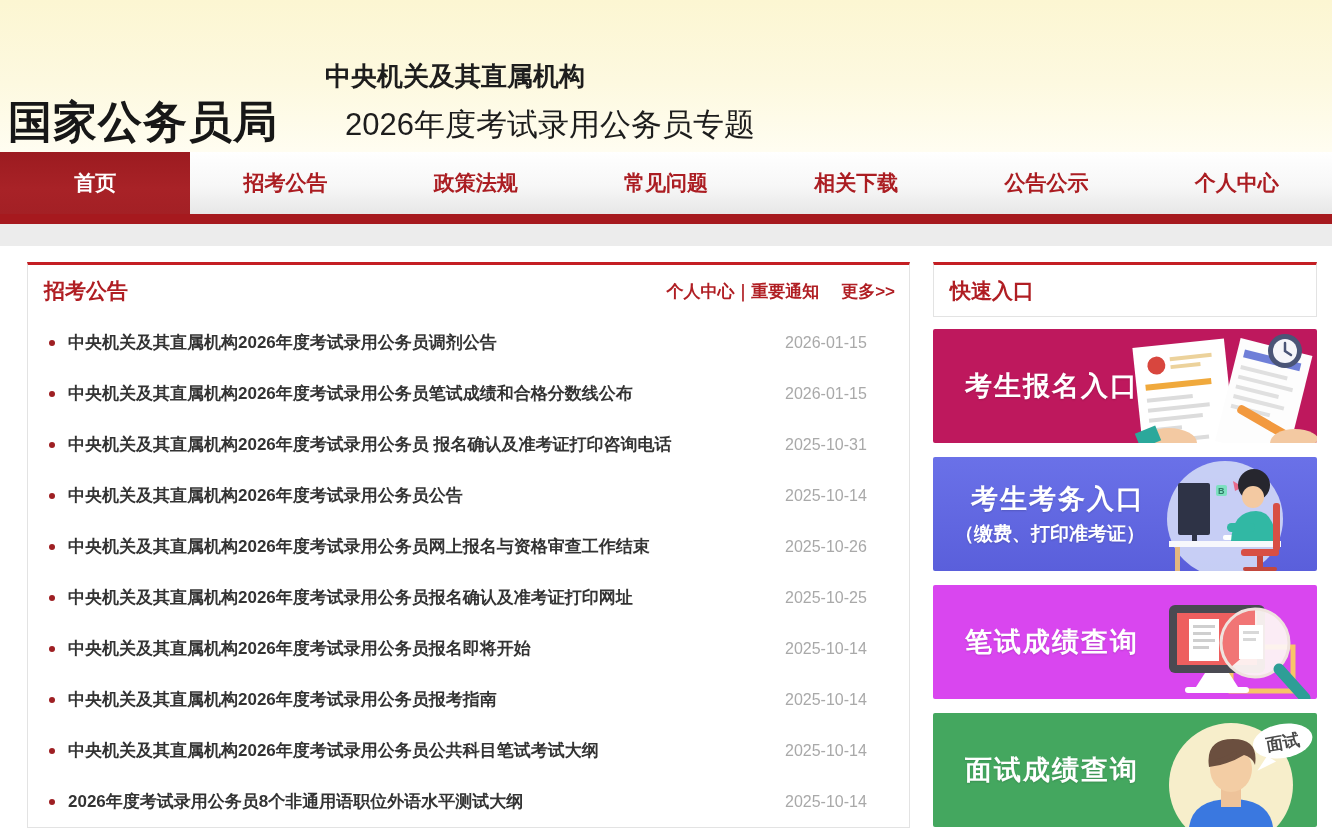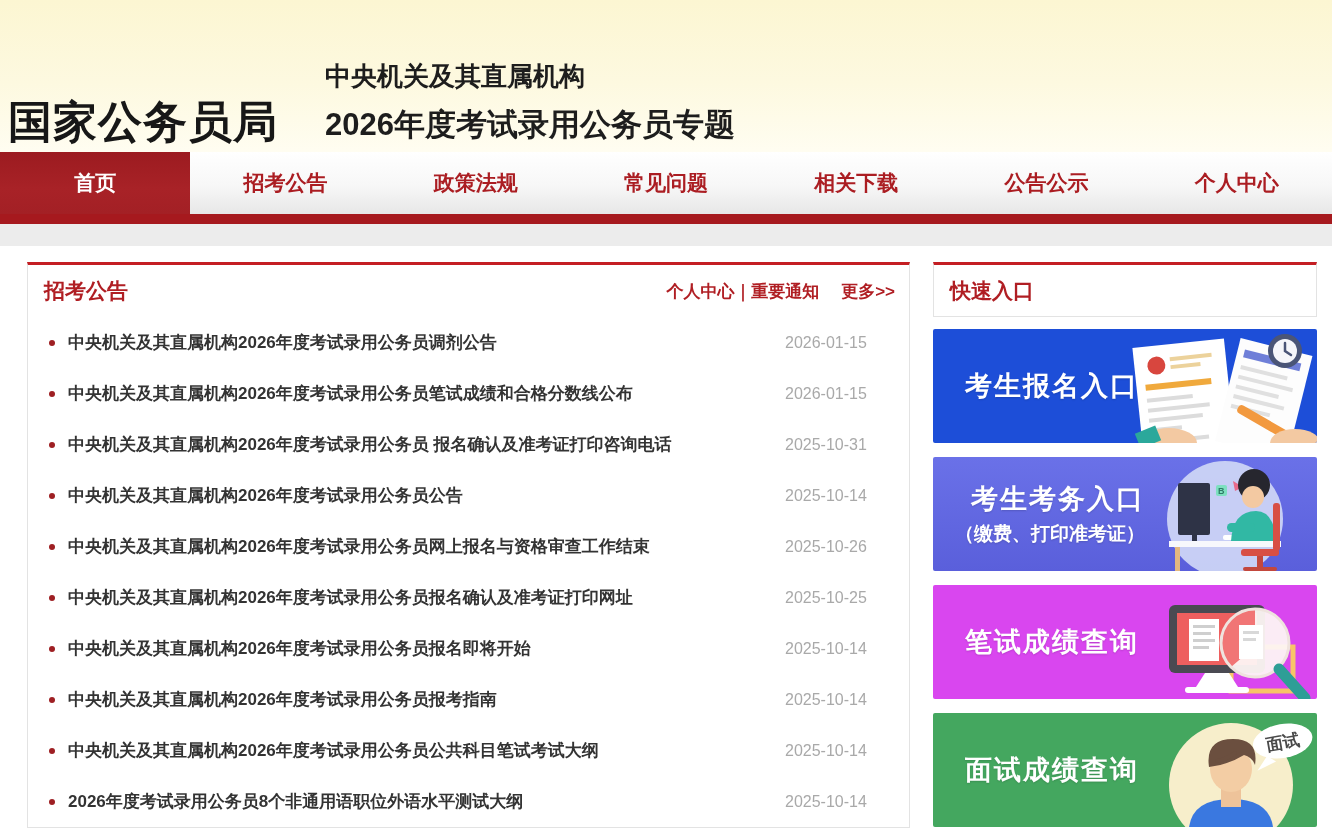--- a/index.html
+++ b/index.html
@@ -5,21 +5,21 @@
   * { margin:0; padding:0; box-sizing:border-box; }
   html,body { width:1332px; height:834px; overflow:hidden; background:#fff;
     font-family:"Liberation Sans","DejaVu Sans",sans-serif; }
 
   
   .site-header { height:152px; background:linear-gradient(180deg,#fcf6d2 0%,#fdf9e0 55%,#fffdf1 100%);
     display:flex; align-items:flex-end;gap:9px; }
   .logo-text { font-size:44px; font-weight:900; color:#171717; margin-left:8px; letter-spacing:1px; }
   .title-block { margin-left:38px; padding-bottom:6px; }
   .org-line { font-size:26px; font-weight:800; color:#1d1d1d; margin-bottom:10px; }
-  .topic-line { font-size:31px; font-weight:700; color:#1d1d1d; }
+  .topic-line { font-size:31px; font-weight:400; color:#1d1d1d;margin-left:20px; }
 
   
   .nav-bar { height:62px; display:flex; background:linear-gradient(180deg,#ffffff 0%,#f7f7f7 55%,#e7e7e7 100%); }
   .nav-tab { flex:1; display:flex; align-items:center; justify-content:center;
     font-size:21px; font-weight:700; color:#ab1d22; cursor:pointer; }
   .nav-tab.active { background:linear-gradient(180deg,#9c1b20 0%,#a82227 60%,#a32025 100%); color:#fff; }
   .nav-strip { height:10px; background:#a6191e; }
   .gray-band { height:22px; background:#ececec; }
 
   
@@ -44,21 +44,21 @@
   .right-col { width:384px; margin-left:23px; }
   .quick-box { height:55px; display:flex; align-items:center; padding:0 16px; }
   .banner { position:relative; width:384px; height:114px; margin-top:12px; border-radius:2px;
     overflow:hidden; cursor:pointer; }
   .banner + .banner { margin-top:14px; }
   .banner svg { position:absolute; inset:0; }
   .banner-label { position:absolute; left:32px; top:50%; transform:translateY(-50%);
     color:#fff; font-size:27px; font-weight:800; letter-spacing:2px; text-shadow:0 1px 2px rgba(0,0,0,.15); }
   .banner-label.two-line { text-align:right; left:22px; transform:translateY(-50%); }
   .banner-label .sub { display:block; font-size:19px; letter-spacing:0; margin-top:4px; }
-  .bg-red    { background:#1d4ed8;padding-left:28px; }
+  .bg-red    { background:#be185d;padding-left:28px; }
   .bg-blue   { background:linear-gradient(180deg,#6a71e8 0%,#5a5fdb 100%); }
   .bg-orange { background:#d946ef; }
   .bg-green  { background:#44a75f; }
 </style>
 </head>
 <body>
 
 <div class="site-header">
   <div class="logo-text">国家公务员局</div>
   <div class="title-block">

